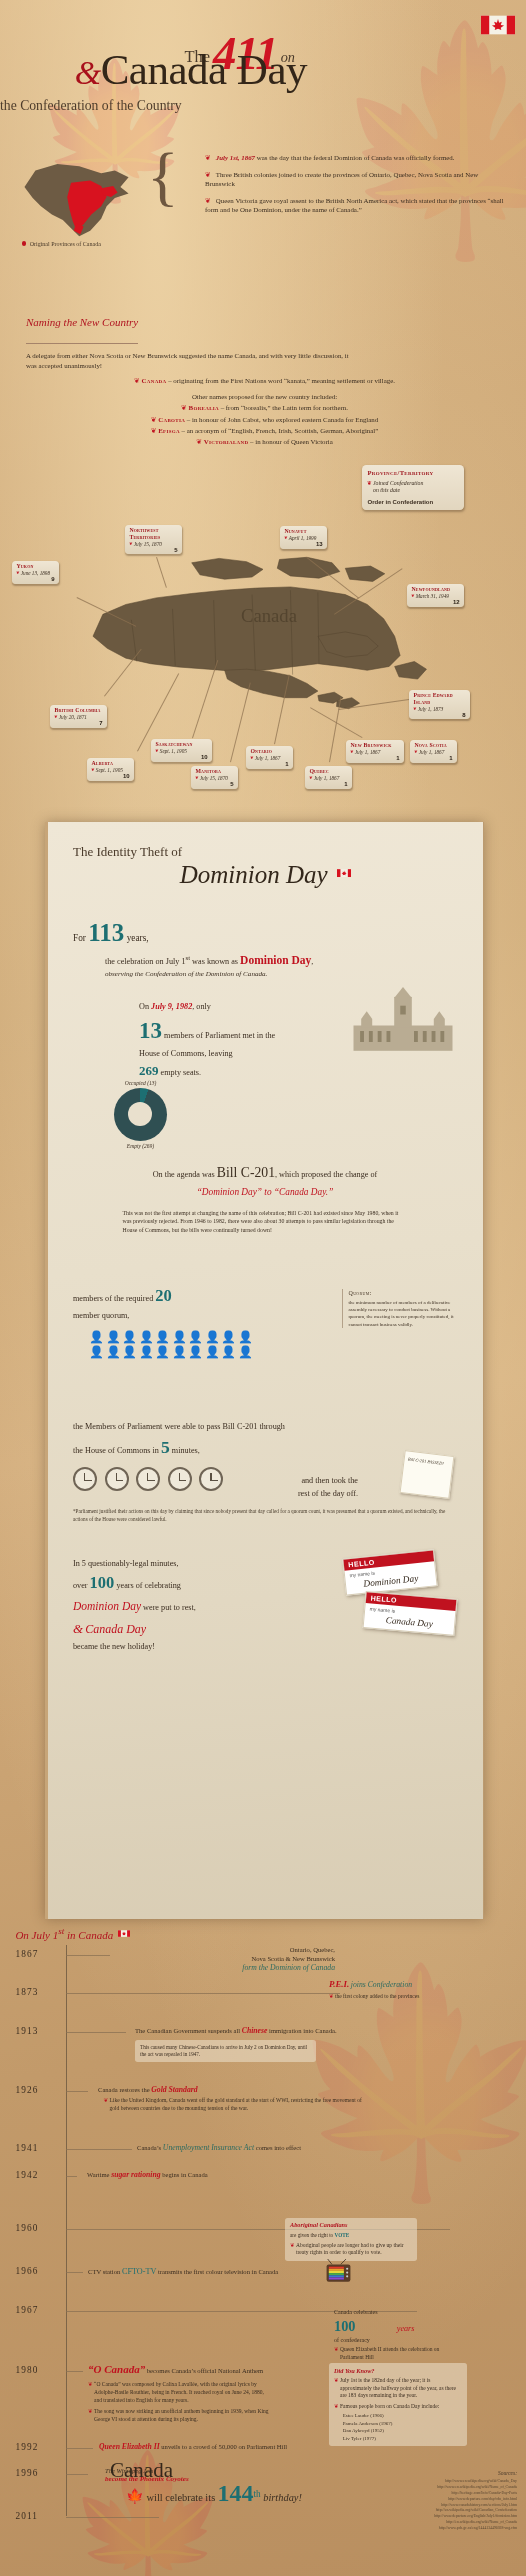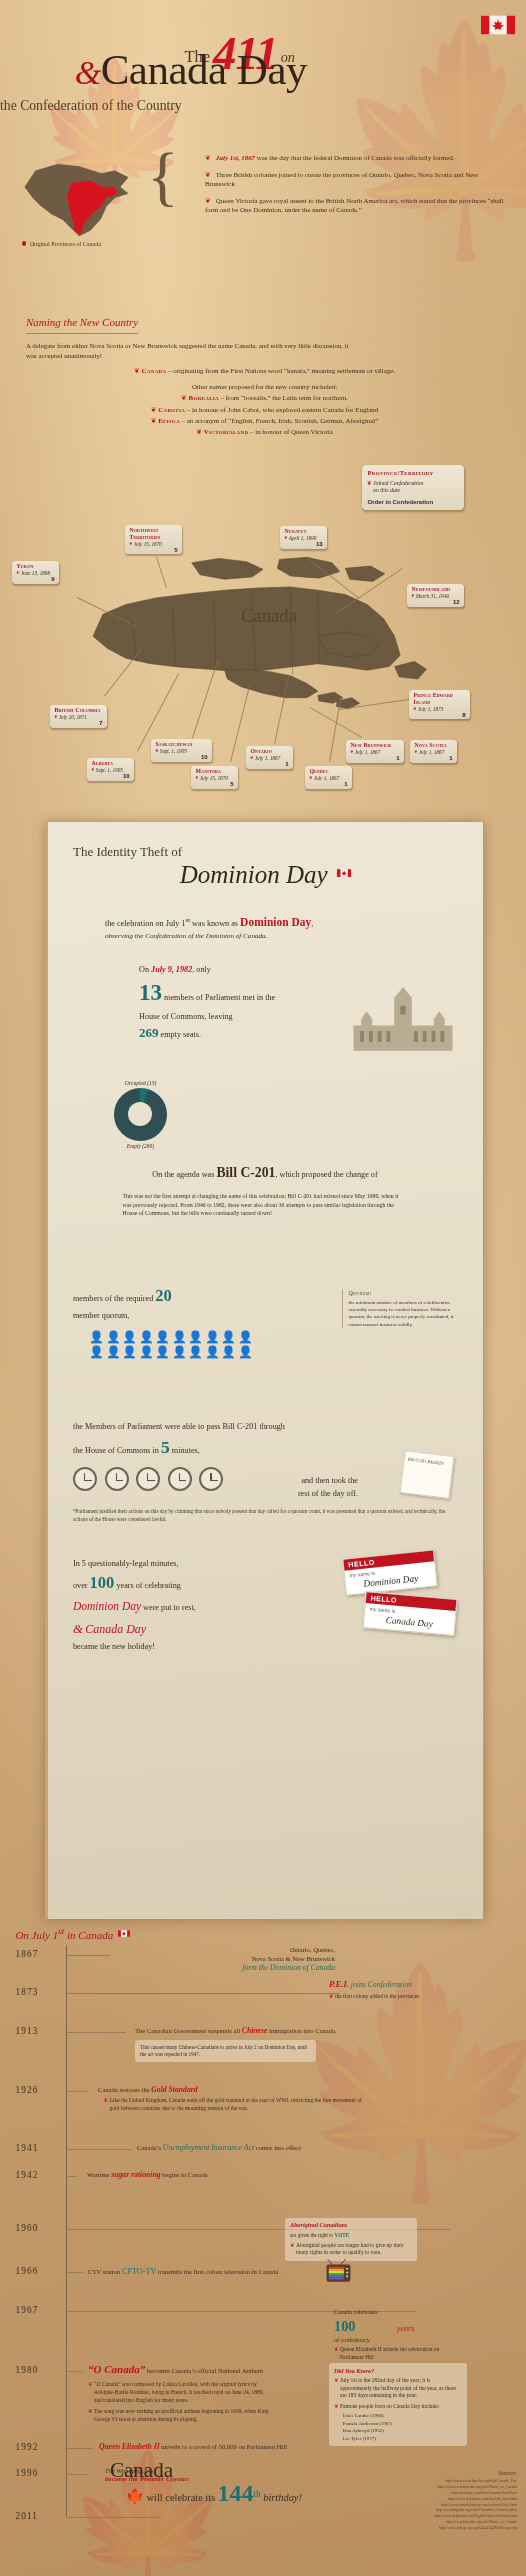--- a/index.html
+++ b/index.html
@@ -65,21 +65,21 @@
     font-size:66px; color:#6e5740; font-family:"Liberation Serif",serif; line-height:.9;
   }
   .minimap { position:absolute; left:19px; top:154px; width:126px; height:88px; }
   .minimap-legend { position:absolute; left:22px; top:241px; font-size:6px; color:#4a3a2a; }
   .legend-dot { display:inline-block; width:4.4px;height:4.4px;border-radius:50%;background:#c0121f; margin-right:3.3px; vertical-align:0.5px;}
 
   
   .naming { position:absolute; left:26px; top:316px; width:477px; }
   .naming h2 {
     margin:0 0 4.4px 0; font-size:11px; font-style:italic; color:#b01420;
-    border-bottom:0.5px solid #a5836a; display:inline-block; padding-bottom:5px; font-weight:normal;
+    border-bottom:0.5px solid #a5836a; display:inline-block; padding-bottom:15px; font-weight:normal;
   }
   .naming .lead { font-size:6.9px; line-height:1.45; margin:2.2px 0 6.6px 0; width:329px; }
   .namelist { margin:0; padding:0; list-style:none; text-align:center; }
   .namelist li { font-size:6.9px; margin:3.3px 0; }
   .sc { font-variant:small-caps; color:#b01420; letter-spacing:0.3px; font-weight:bold; }
   .other-head { text-align:center; font-size:6.9px; margin:7.7px 0 4.4px; }
 
   
   .mapwrap { position:absolute; left:0; top:455px; width:527px; height:340px; }
   .map-canada {
@@ -145,21 +145,21 @@
     width:53px; height:53px; border-radius:50%;
     background:conic-gradient(#1d6f72 0deg 17deg, #2f4f52 17deg 360deg);
     position:relative;
   }
   .donut:after{content:"";position:absolute;left:14.3px;top:14.3px;width:24px;height:24px;border-radius:50%;
     background:#e9e0cd;}
   .donut-lab-top { font-size:5.5px; font-style:italic; color:#3b2d20; margin-bottom:2.2px;}
   .donut-lab-bot { font-size:5.5px; font-style:italic; color:#3b2d20; margin-top:2.2px;}
 
   .blk3 { position:absolute; left:25px; top:340px; width:384px; font-size:8.2px; line-height:1.55; text-align:center;}
-  .blk3 .bill { font-size:13.7px; font-weight:bold; }
+  .blk3 .bill { font-size:13.7px; font-weight:normal; }
   .quotebox {
     margin:8.8px auto 0 auto; width:285px; font-size:5.8px; line-height:1.5; text-align:left;
     color:#3f3124;
   }
 
   .blk4 { position:absolute; left:25px; top:461px; width:384px; font-size:8.2px; line-height:1.6;}
   .blk4 .n { font-size:16.5px; color:#1d6f72; font-weight:bold;}
   .mps { margin:7.7px 0 0 16.5px; font-size:12px; letter-spacing:1.6px; color:#4a3a2a; line-height:1.25;}
   .quorumbox {
     position:absolute; right:0; top:5.5px; width:115px; font-size:5px; line-height:1.45; color:#3f3124;
@@ -438,20 +438,25 @@
         <span>Dominion Day</span>
         <svg class="flag-sm" viewBox="0 0 62 34">
           <rect width="62" height="34" fill="#f4f1e6"></rect>
             <rect width="15" height="34" fill="#d8121f"></rect>
           <rect x="47" width="15" height="34" fill="#d8121f"></rect>
           <path d="M31 6 L33 13 L38 11 L36 17 L42 18 L36 22 L37 26 L31 24 L25 26 L26 22 L20 18 L26 17 L24 11 L29 13 Z" fill="#d8121f"></path>
         </svg>
       </div>
 
       <div class="blk1">
+        <div class="l1">
+          <span>For</span>
+          <span class="big-num n">113</span>
+          <span>years,</span>
+        </div>
         <div class="l2">
           <span>the celebration on July 1</span><sup>st</sup><span> was known as </span><span class="dd">Dominion Day</span><span>,</span>
         </div>
         <div class="l2 serifital" style="font-size:7.1px;">observing the Confederation of the Dominion of Canada.</div>
       </div>
 
       <div class="blk2" style="margin-left:66px;">
         <div>
           <span>On </span><span class="redi" style="font-weight:bold">July 9, 1982</span><span>, only</span>
         </div>
@@ -492,20 +497,21 @@
       <div class="donut-wrap">
         <div class="donut-lab-top">Occupied (13)</div>
         <div class="donut"></div>
         <div class="donut-lab-bot">Empty (269)</div>
       </div>
 
       <div class="blk3">
         <div>
           <span>On the agenda was </span><span class="bill">Bill C-201</span><span>, which proposed the change of</span>
         </div>
+        <div class="redi" style="font-size:9.3px;margin-top:2.2px;">“Dominion Day” to “Canada Day.”</div>
         <div class="quotebox">This was not the first attempt at changing the name of this celebration; Bill C-201 had existed since May 1980, when it was previously rejected. From 1946 to 1982, there were also about 30 attempts to pass similar legislation through the House of Commons, but the bills were continually turned down!</div>
       </div>
 
       <div class="blk4">
         <div>
           <span>members of the required</span>
           <span class="n">20</span>
         </div>
         <div>member quorum,</div>
         <div class="mps">

